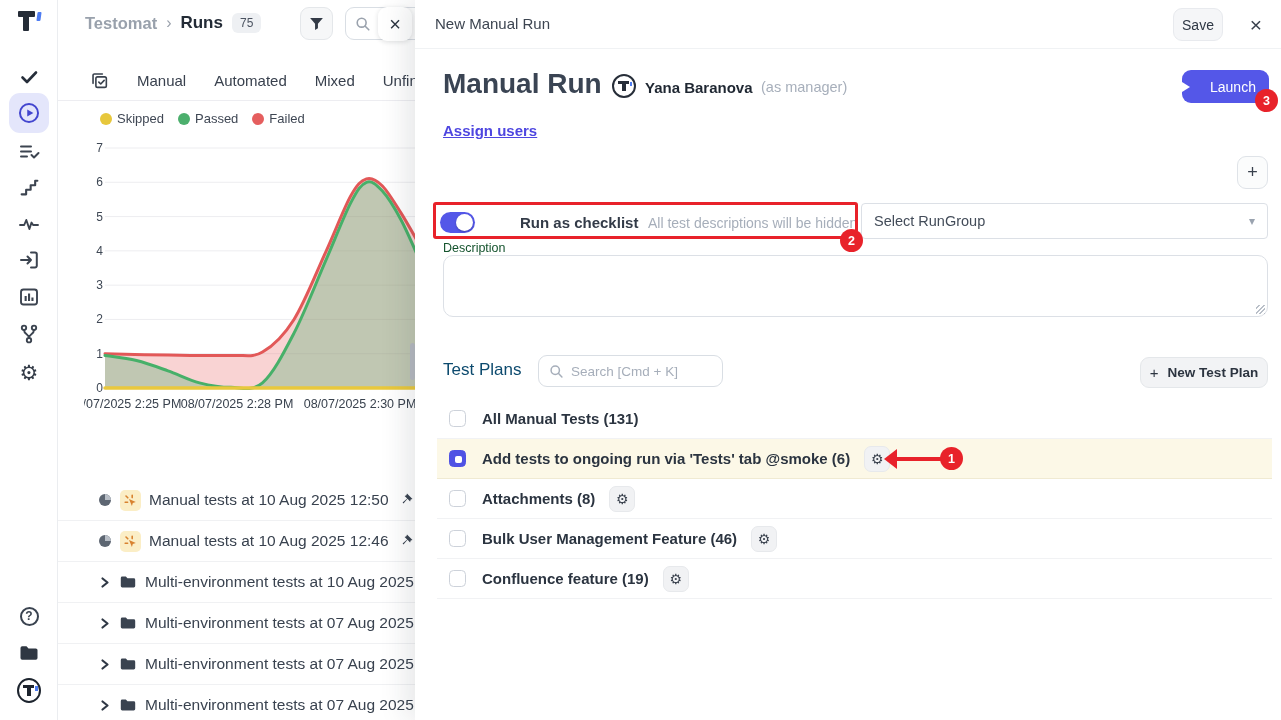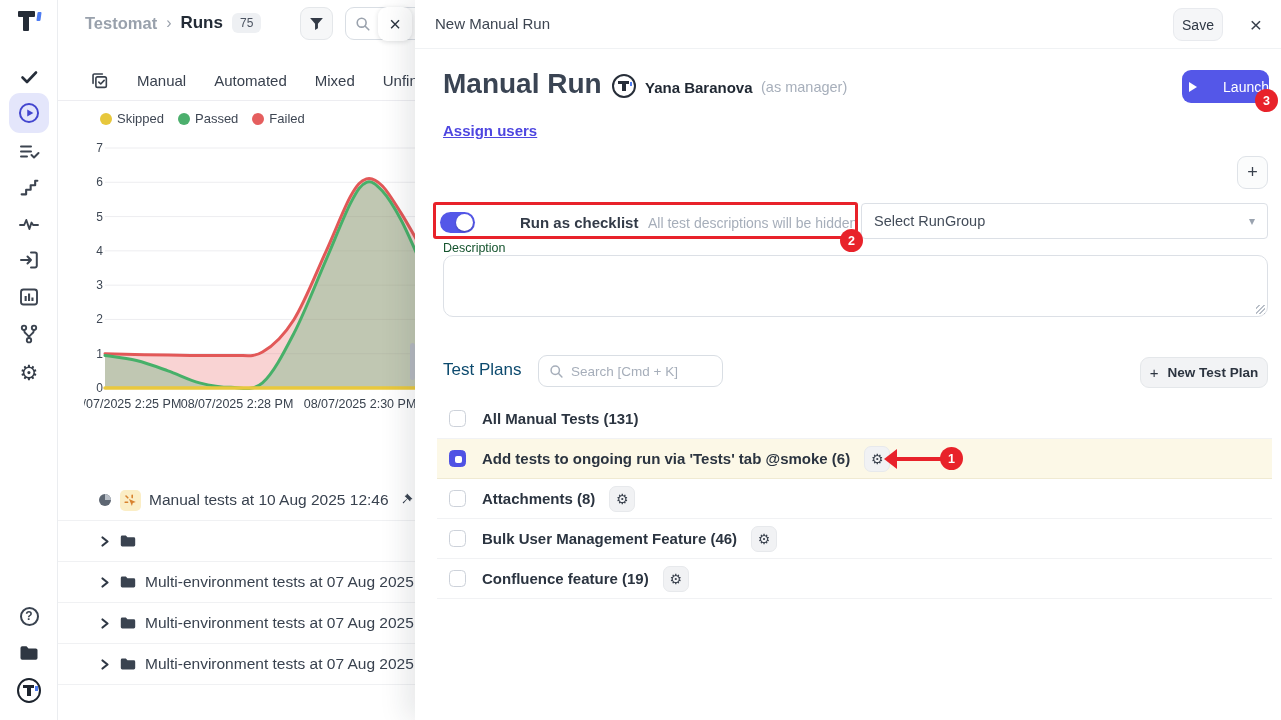--- a/index.html
+++ b/index.html
@@ -53,21 +53,21 @@
   .m-title { position:absolute; left:20px; top:15px; font-size:15px; font-weight:500; color:#3d4551; }
   .save-btn { position:absolute; left:758px; top:8px; width:50px; height:33px; background:#f5f6f8; border:1px solid #e8eaee; border-radius:9px; font-size:14px; color:#2f3845; display:flex; align-items:center; justify-content:center; }
   .close-btn { position:absolute; left:826px; top:10px; width:30px; height:30px; display:flex; align-items:center; justify-content:center; font-size:21px; color:#39414d; }
   .run-title { position:absolute; left:28px; top:68px; font-size:28px; font-weight:700; color:#3a4453; }
   .owner-avatar { position:absolute; left:197px; top:74px; width:24px; height:24px; border:2px solid #272e39; border-radius:50%; background:#fff; }
   .owner-avatar .bar { position:absolute; left:4px; top:4.5px; width:11px; height:3px; background:#272e39; }
   .owner-avatar .stem { position:absolute; left:8px; top:4.5px; width:3.5px; height:10px; background:#272e39; }
   .owner-avatar .tick { position:absolute; left:15.5px; top:5.5px; width:2px; height:4.5px; background:#4f7df2; }
   .owner-name { position:absolute; left:230px; top:79px; font-size:15px; font-weight:700; color:#1f2732; white-space:nowrap; }
   .owner-role { position:absolute; left:346px; top:79px; font-size:14.5px; color:#a7afbb; white-space:nowrap; }
-  .launch-btn { position:absolute; left:767px; top:70px; width:87px; height:33px; background:#5457e8; border-radius:9px; display:flex; align-items:center; justify-content:flex-end; gap:26px; }
+  .launch-btn { position:absolute; left:767px; top:70px; width:87px; height:33px; background:#5457e8; border-radius:9px; display:flex; align-items:center; justify-content:flex-start; gap:20px; }
   .launch-play { width:0; height:0; border-left:8px solid #fff; border-top:5px solid transparent; border-bottom:5px solid transparent; }
   .launch-label { color:#fff; font-size:14px; font-weight:500; }
   .assign-link { position:absolute; left:28px; top:122px; font-size:15px; font-weight:600; color:#4e46e0; text-decoration:underline; }
   .title-input { position:absolute; left:28px; top:155px; width:406px; height:35px; border:1px solid #d9dee4; border-radius:9px; padding:0 12px; font-size:14.5px; color:#333b48; font-family:"Liberation Sans",sans-serif; }
   .title-input::placeholder { color:#8c95a3; }
   .env-input { position:absolute; left:446px; top:155px; width:364px; height:35px; border:none; background:#edf0f3; border-radius:9px; padding:0 12px; font-size:14.5px; font-family:"Liberation Sans",sans-serif; }
   .env-input::placeholder { color:#99a2ae; }
   .plus-btn { position:absolute; left:822px; top:156px; width:31px; height:33px; background:#fbfcfc; border:1px solid #dfe3e8; border-radius:9px; font-size:18px; color:#39414d; display:flex; align-items:center; justify-content:center; }
   .toggle { position:absolute; left:25px; top:212px; width:35px; height:21px; border-radius:11px; background:#5457e8; }
   .toggle .knob { position:absolute; right:2.5px; top:2px; width:17px; height:17px; border-radius:50%; background:#fff; box-shadow:0 1px 2px rgba(0,0,0,.25); }
@@ -258,32 +258,49 @@
           <svg width="14" height="14" viewBox="0 0 14 14">
             <circle cx="7" cy="7" r="6" fill="#5d6672"></circle>
             <path d="M7,7 L7,1 A6,6 0 0 1 13,7 Z" fill="#b9bfc7"></path>
           </svg>
           <span class="click-chip">
             <svg width="13" height="13" viewBox="0 0 13 13" fill="none" stroke="#d8822f" stroke-width="1.6" stroke-linecap="round">
               <path d="M2,2 l1.8,1.8 M8.2,1.2 v2.4 M1.2,8.2 h2.4"></path>
               <path d="M5,5 l6.8,3 -3,0.9 -0.9,3 z" fill="#d8822f" stroke="none"></path>
             </svg>
           </span>
+          <span class="run-label">Manual tests at 10 Aug 2025 12:50</span>
+          <svg class="pin-ico" width="16" height="16" viewBox="0 0 16 16">
+            <path d="M9,1.5 l5.5,5.5 -1.8,0.6 -0.6,1.8 -2.6,-2.6 -4,4.6 -0.9,-0.9 4.6,-4 -2.6,-2.6 1.8,-0.6 z" fill="#3a4350"></path>
+          </svg>
+        </div>
+        <div class="run-row">
+          <svg width="14" height="14" viewBox="0 0 14 14">
+            <circle cx="7" cy="7" r="6" fill="#5d6672"></circle>
+            <path d="M7,7 L7,1 A6,6 0 0 1 13,7 Z" fill="#b9bfc7"></path>
+          </svg>
+          <span class="click-chip">
+            <svg width="13" height="13" viewBox="0 0 13 13" fill="none" stroke="#d8822f" stroke-width="1.6" stroke-linecap="round">
+              <path d="M2,2 l1.8,1.8 M8.2,1.2 v2.4 M1.2,8.2 h2.4"></path>
+              <path d="M5,5 l6.8,3 -3,0.9 -0.9,3 z" fill="#d8822f" stroke="none"></path>
+            </svg>
+          </span>
           <span class="run-label">Manual tests at 10 Aug 2025 12:46</span>
           <svg class="pin-ico" width="16" height="16" viewBox="0 0 16 16">
             <path d="M9,1.5 l5.5,5.5 -1.8,0.6 -0.6,1.8 -2.6,-2.6 -4,4.6 -0.9,-0.9 4.6,-4 -2.6,-2.6 1.8,-0.6 z" fill="#3a4350"></path>
           </svg>
         </div>
         <div class="run-row">
           <svg width="13" height="13" viewBox="0 0 13 13" fill="none" stroke="#2f3845" stroke-width="2.2" stroke-linecap="round" stroke-linejoin="round">
             <path d="M4.5,2.5 L9.5,6.5 4.5,10.5"></path>
           </svg>
           <svg width="18" height="18" viewBox="0 0 20 20">
             <path d="M2,5.5 a1.6,1.6 0 0 1 1.6,-1.6 h4 l1.8,1.9 h7 a1.6,1.6 0 0 1 1.6,1.6 v7 a1.6,1.6 0 0 1 -1.6,1.6 h-12.8 a1.6,1.6 0 0 1 -1.6,-1.6 z" fill="#3a4350"></path>
           </svg>
+          <span class="run-label">Multi-environment tests at 10 Aug 2025</span>
         </div>
         <div class="run-row">
           <svg width="13" height="13" viewBox="0 0 13 13" fill="none" stroke="#2f3845" stroke-width="2.2" stroke-linecap="round" stroke-linejoin="round">
             <path d="M4.5,2.5 L9.5,6.5 4.5,10.5"></path>
           </svg>
           <svg width="18" height="18" viewBox="0 0 20 20">
             <path d="M2,5.5 a1.6,1.6 0 0 1 1.6,-1.6 h4 l1.8,1.9 h7 a1.6,1.6 0 0 1 1.6,1.6 v7 a1.6,1.6 0 0 1 -1.6,1.6 h-12.8 a1.6,1.6 0 0 1 -1.6,-1.6 z" fill="#3a4350"></path>
           </svg>
           <span class="run-label">Multi-environment tests at 07 Aug 2025</span>
         </div>

